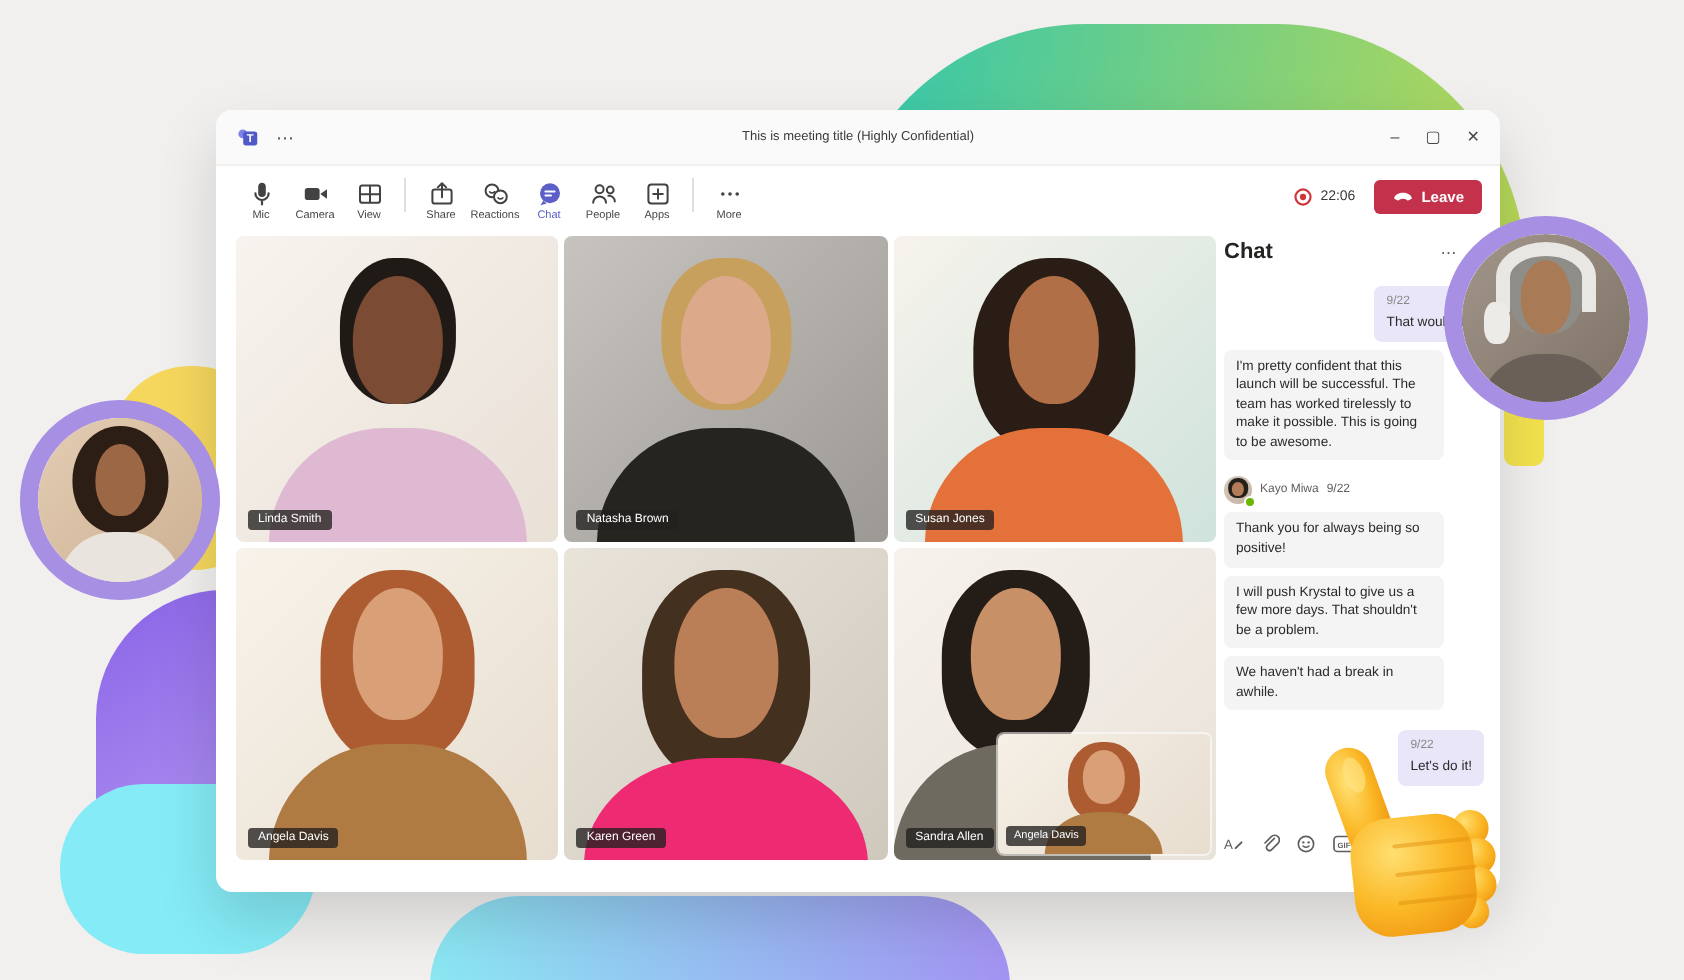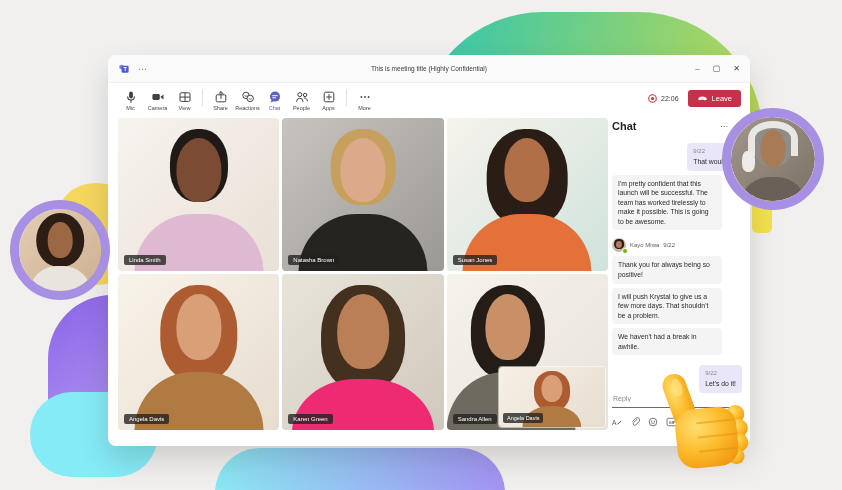--- a/index.html
+++ b/index.html
@@ -31,21 +31,21 @@
   .tb-menu{font-size:9px;color:#605e5c;margin-left:8px;}
   .win-controls{margin-left:auto;display:flex;gap:13px;font-size:8px;color:#484644;z-index:1;}
   .win-controls span{cursor:default;}
 
   .toolbar{position:absolute;top:28px;left:0;right:0;height:34px;display:flex;align-items:center;padding:0 9px;}
   .tb-btn{width:27px;display:flex;flex-direction:column;align-items:center;gap:1px;}
   .tb-btn .lbl{font-size:5.5px;color:#484644;white-space:nowrap;}
   .tb-divider{width:1px;height:17px;background:#e1dfdd;margin:0 4px 6px;}
   .tb-right{margin-left:auto;display:flex;align-items:center;gap:9px;margin-bottom:4px;}
   .timer{display:flex;align-items:center;gap:3px;font-size:7px;color:#3b3a39;}
-  .leave-btn{background:var(--leave,#c4314b);color:#fff;font-size:7.5px;font-weight:normal;
+  .leave-btn{background:var(--leave,#c4314b);color:#fff;font-size:7.5px;font-weight:bold;
     padding:4px 9px;border-radius:3px;display:flex;align-items:center;gap:4px;}
 
   
   .video-grid{position:absolute;left:10px;top:63px;width:490px;height:312px;display:grid;
     grid-template-columns:1fr 1fr 1fr;grid-template-rows:153px 156px;gap:3px;}
   .tile{position:relative;border-radius:4px;overflow:hidden;
     background:linear-gradient(135deg,var(--bg2,#eee),var(--bg1,#ddd));}
   .photo{position:absolute;inset:0;}
   .hair{position:absolute;left:50%;top:7%;transform:translateX(-50%);width:44%;height:58%;
     background:var(--hair,#333);border-radius:46% 46% 44% 44%;}
@@ -317,23 +317,20 @@
       </div>
       <div class="msg in">
         <span>We haven't had a break in awhile.</span>
       </div>
       <div class="msg out" style="margin-top:6px;">
         <span class="time">9/22</span>
         <span>Let's do it!</span>
       </div>
     </div>
 
-    <div class="reply-area">
-      <input type="text" placeholder="Reply" style="">
-    </div>
     <div class="reply-icons">
       <svg width="10" height="10" viewBox="0 0 12 12">
         <text x="0" y="9" font-size="8" fill="#605e5c" font-family="Liberation Sans,sans-serif">A</text>
         <path d="M7 8.5L10.5 5" stroke="#605e5c" stroke-width="1.2" stroke-linecap="round"></path>
       </svg>
       <svg width="10" height="10" viewBox="0 0 12 12">
         <path d="M8.6 2.6L4.4 6.8a1.8 1.8 0 1 0 2.6 2.6l3.8-3.8a2.8 2.8 0 0 0-4-4L3 5.4" stroke="#605e5c" fill="none" stroke-width="1" stroke-linecap="round"></path>
       </svg>
       <svg width="10" height="10" viewBox="0 0 12 12">
         <circle cx="6" cy="6" r="4.6" stroke="#605e5c" fill="none" stroke-width="1"></circle>

